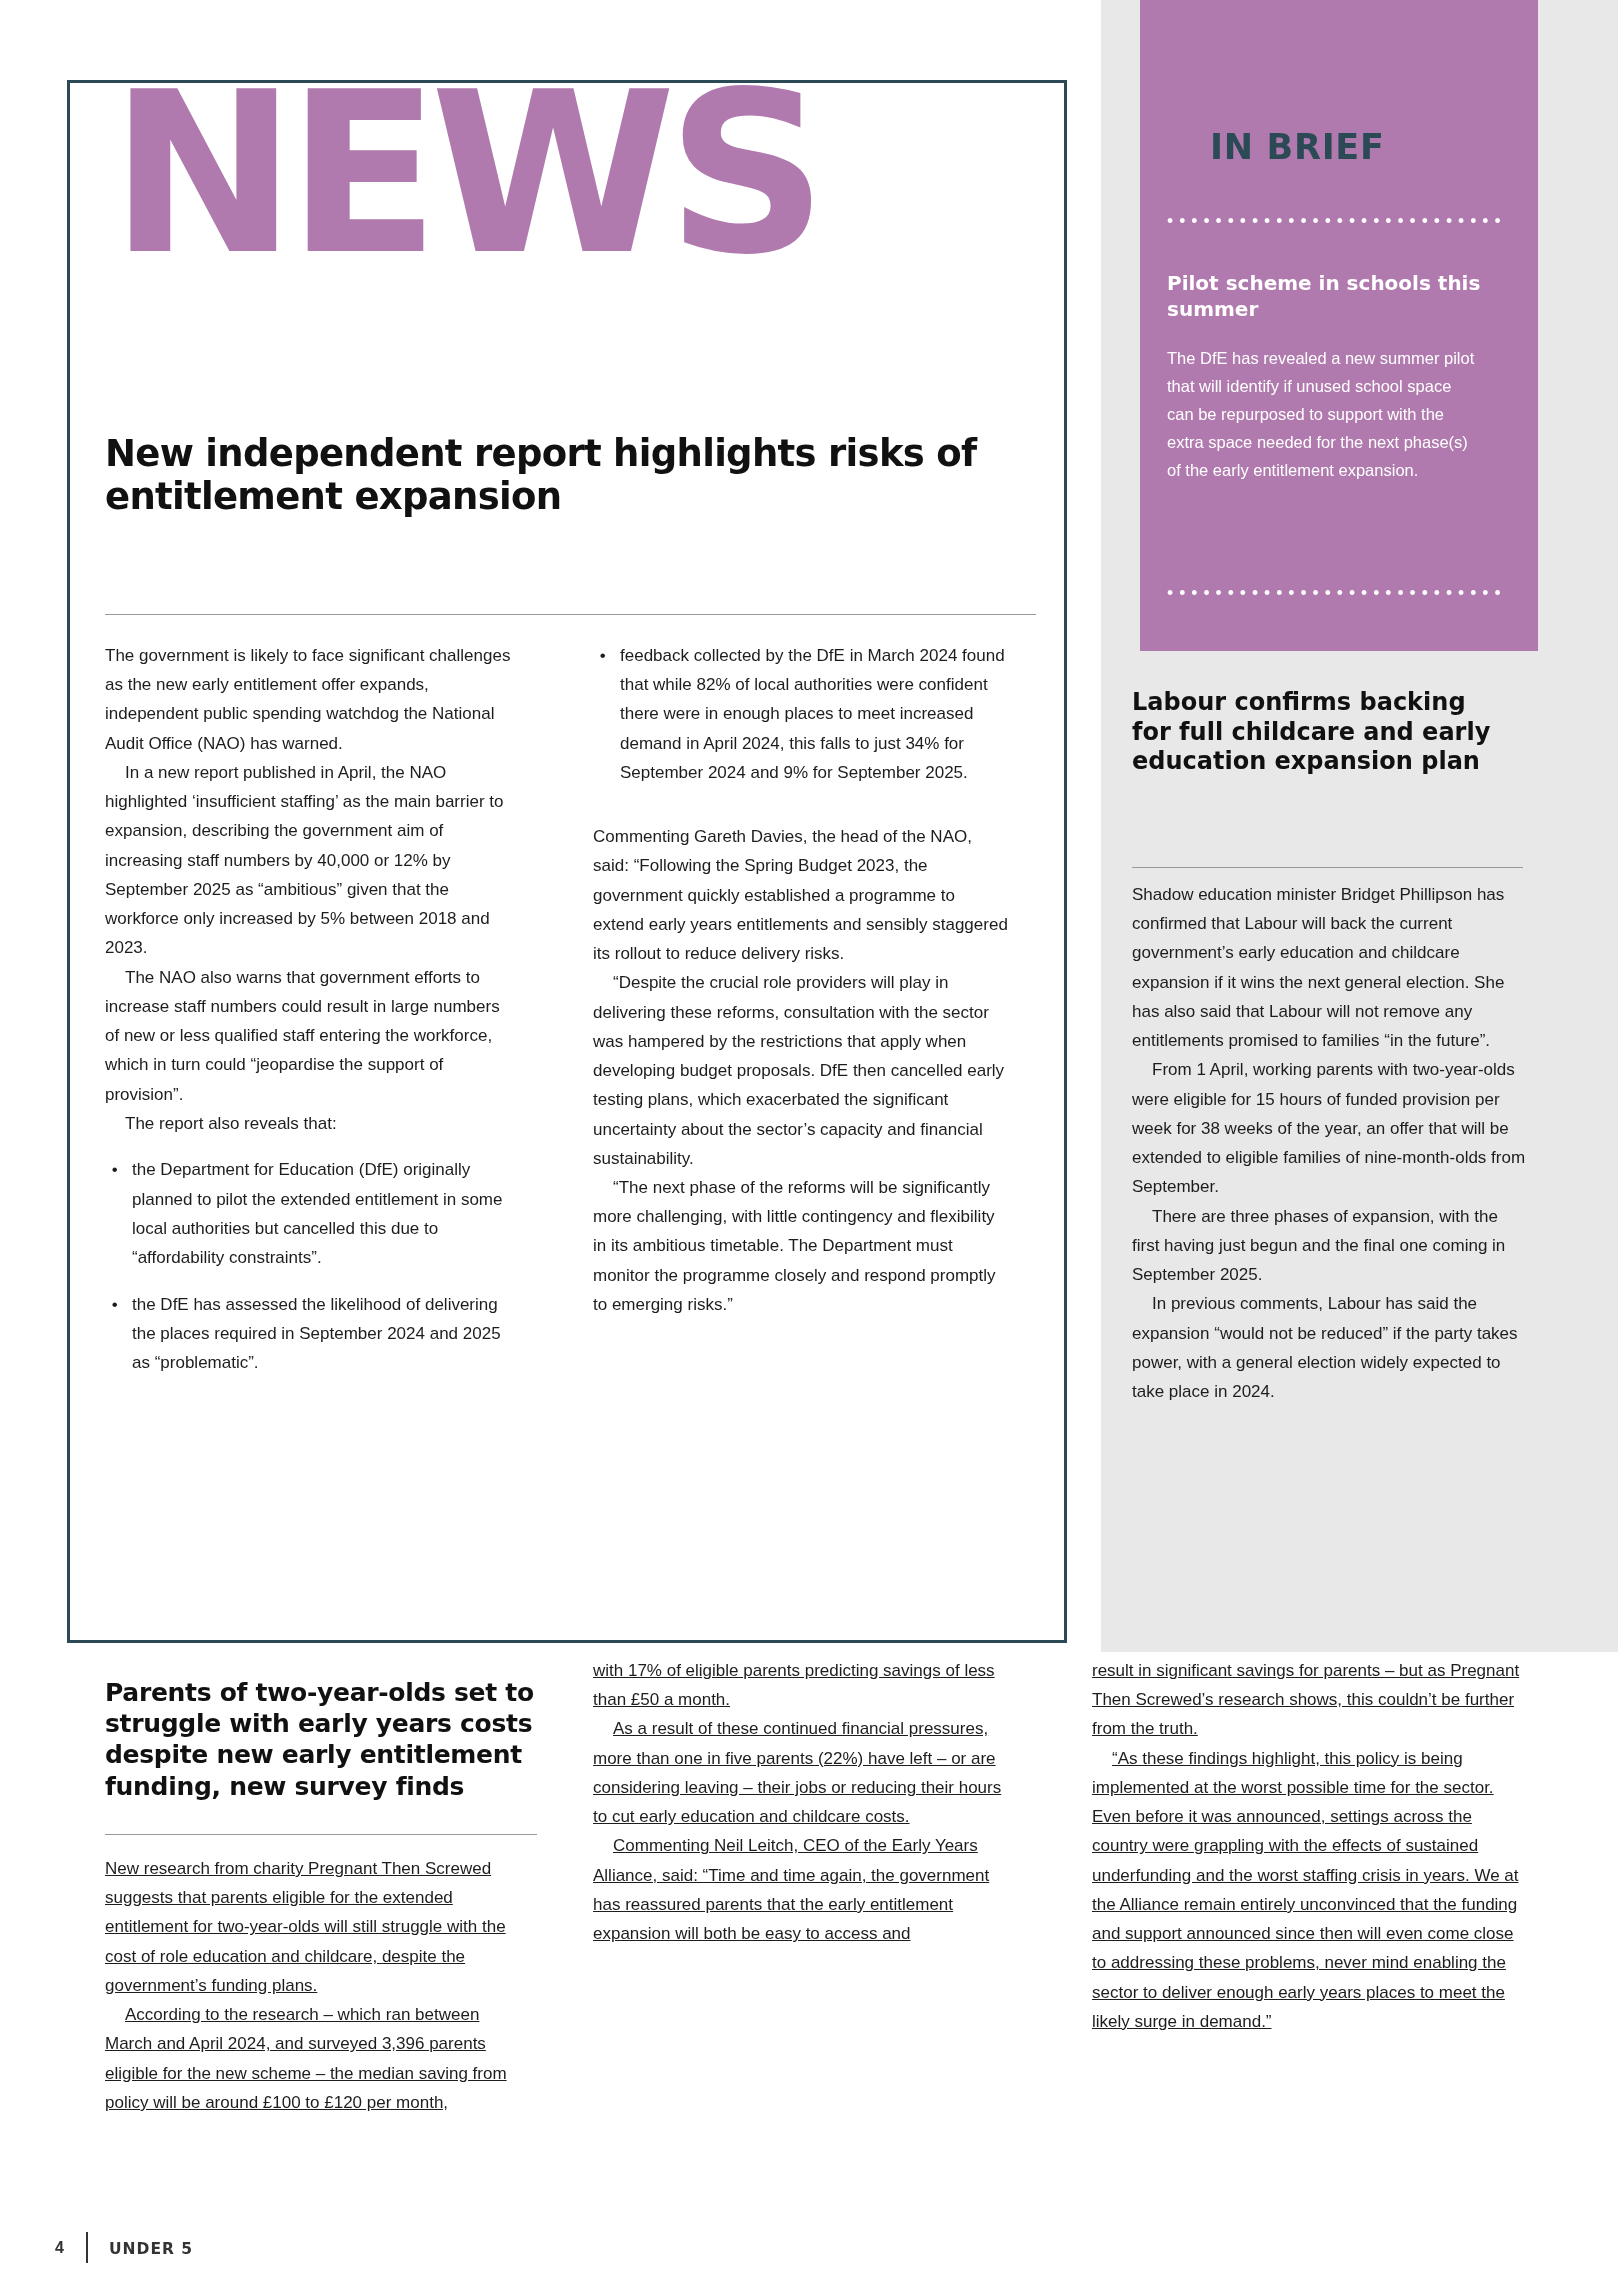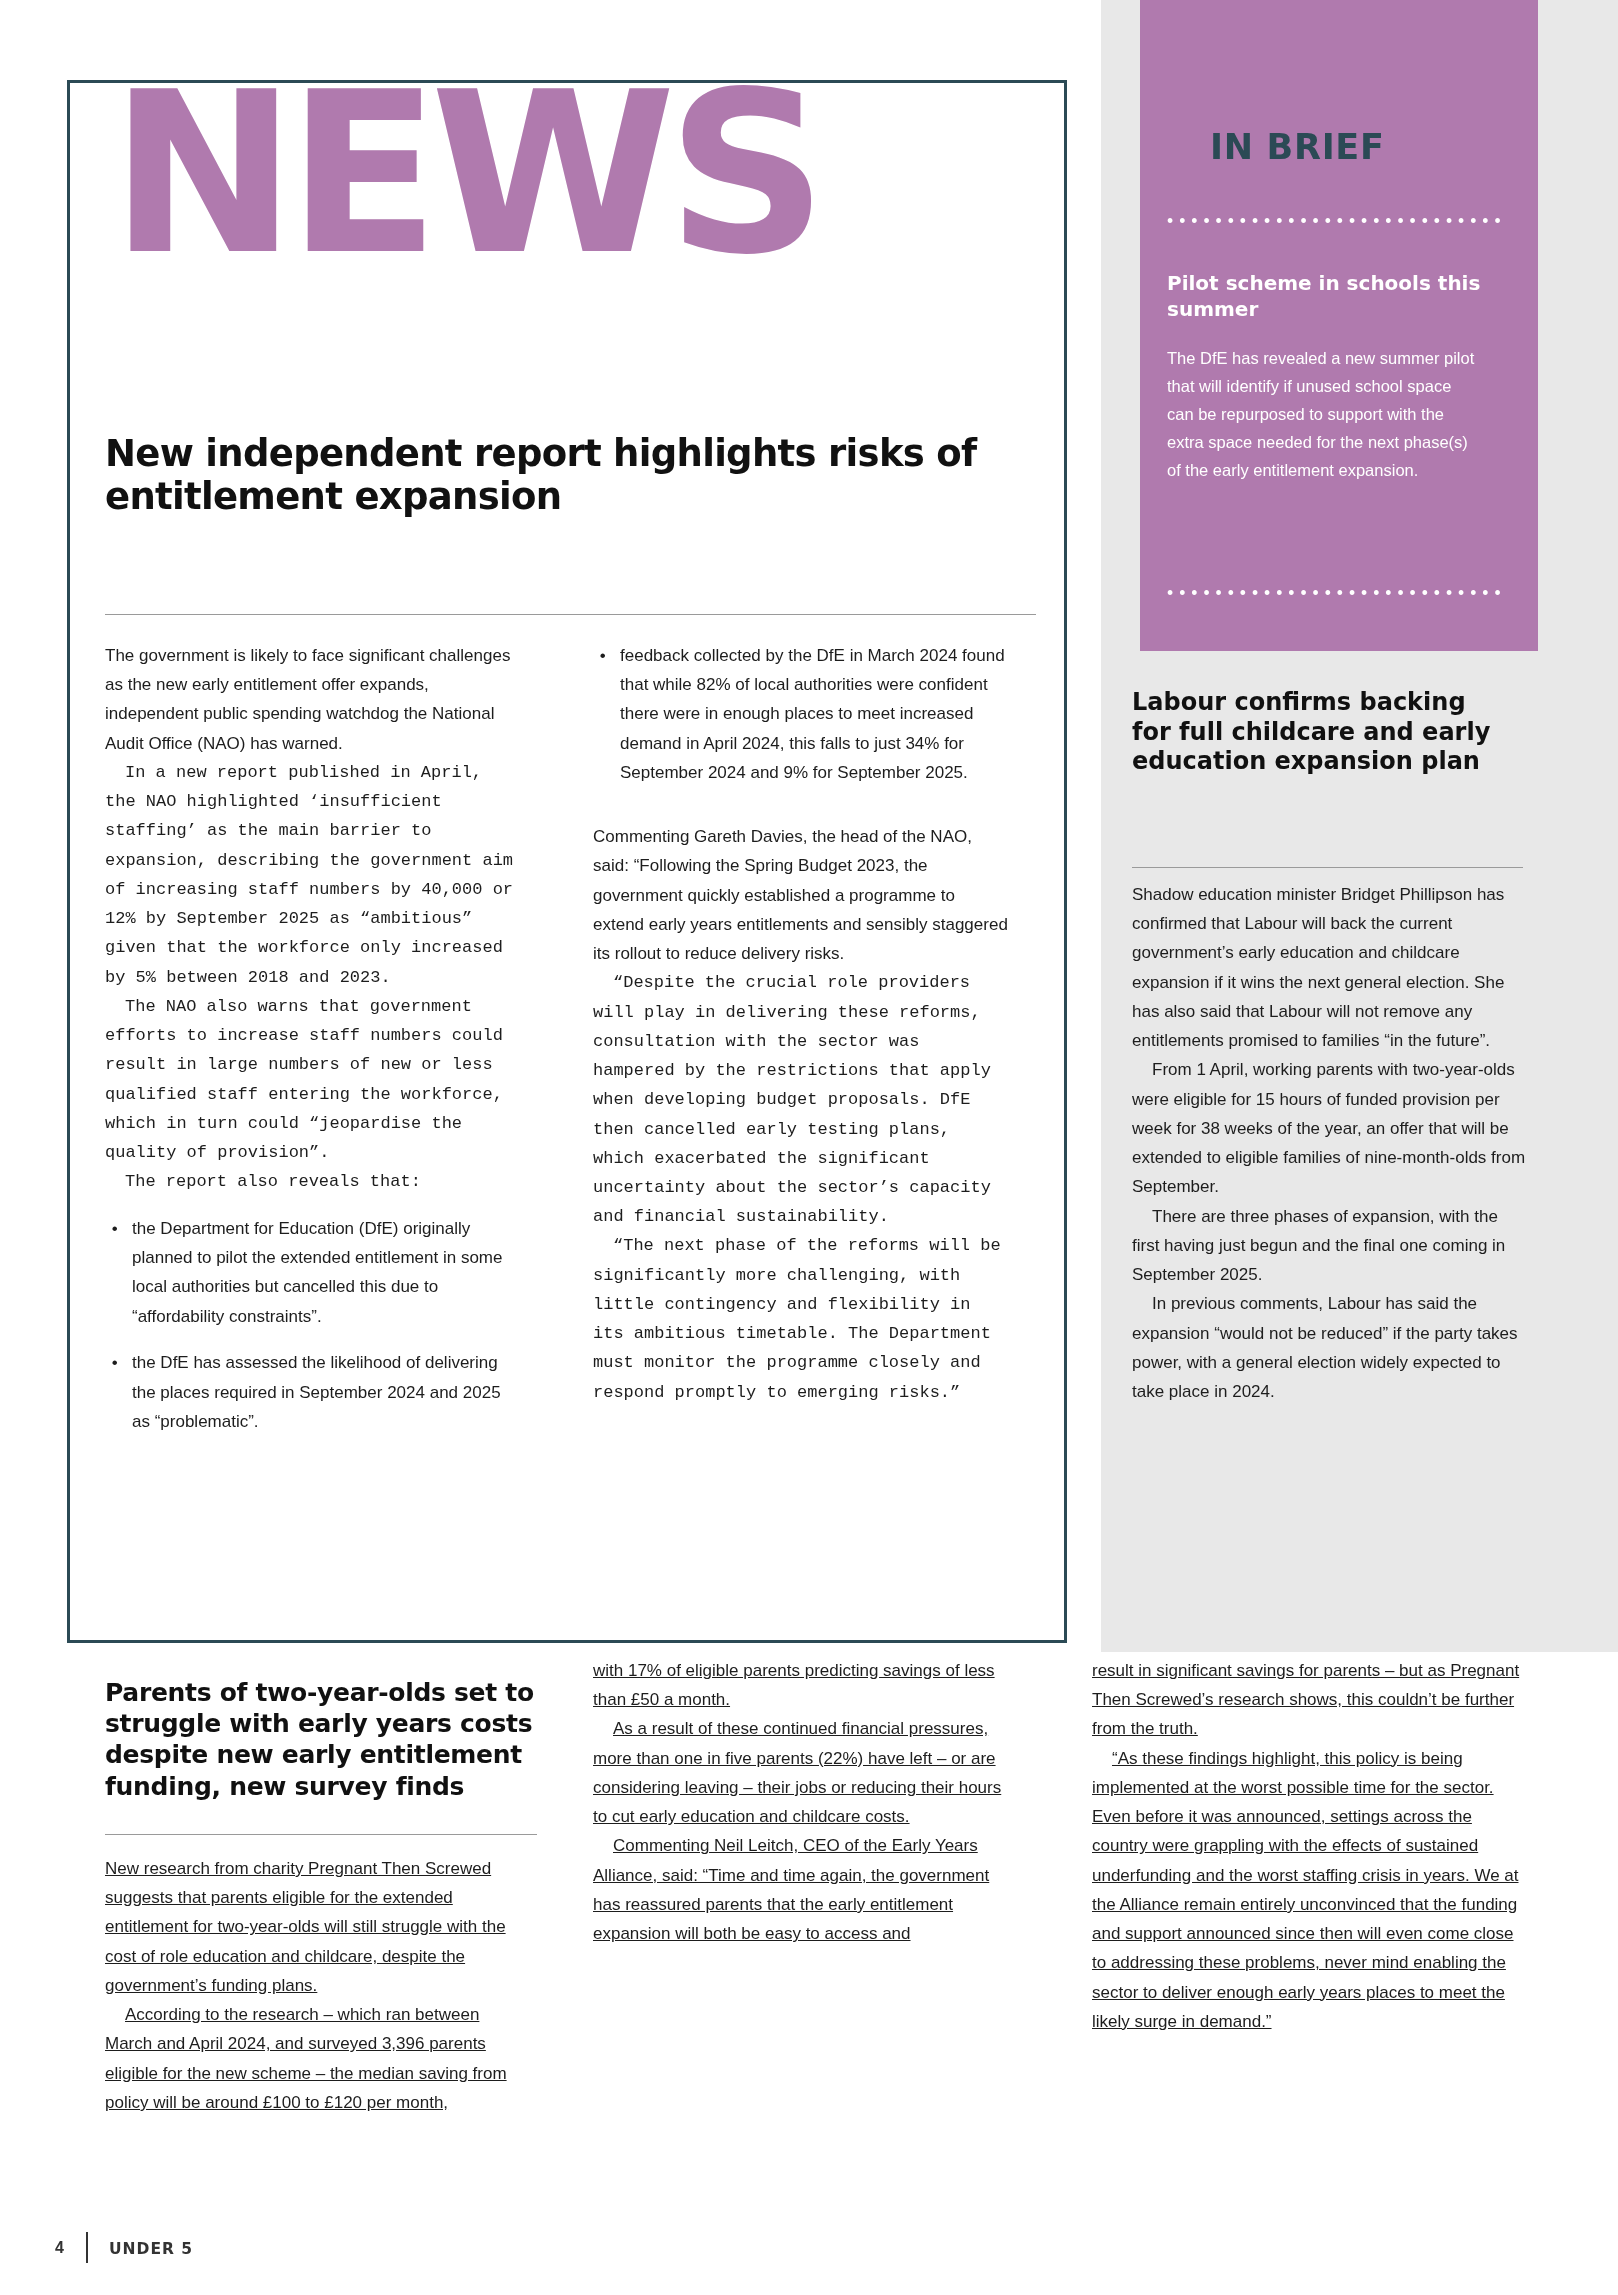--- a/index.html
+++ b/index.html
@@ -87,21 +87,21 @@
 
   
   .col {
     position: absolute;
     font-size: 17px;
     line-height: 1.72;
     color: #1d1d1d;
     z-index: 4;
   }
   .col p { margin: 0; }
-  .col p.indent { text-indent: 20px; font-family: Liberation Mono, monospace; }
+  .col p.indent { text-indent: 20px; }
   .col p + p { margin-top: 0; }
 
   .col-1 { left: 105px; top: 641px; width: 411px; }
   .col-2 { left: 593px; top: 641px; width: 415px; }
 
   ul.bullets { margin: 0; padding: 0; list-style: none; }
   ul.bullets li {
     position: relative;
     padding-left: 27px;
     margin-bottom: 17.5px;
@@ -288,21 +288,21 @@
 </div>
 
 <div class="article-frame"></div>
 
 <h1 class="headline">New independent report highlights risks of entitlement expansion</h1>
 <div class="rule-main"></div>
 
 <div class="col col-1">
   <p>The government is likely to face significant challenges as the new early entitlement offer expands, independent public spending watchdog the National Audit Office (NAO) has warned.</p>
   <p class="indent">In a new report published in April, the NAO highlighted ‘insufficient staffing’ as the main barrier to expansion, describing the government aim of increasing staff numbers by 40,000 or 12% by September 2025 as “ambitious” given that the workforce only increased by 5% between 2018 and 2023.</p>
-  <p class="indent">The NAO also warns that government efforts to increase staff numbers could result in large numbers of new or less qualified staff entering the workforce, which in turn could “jeopardise the quality of provision”.</p>
+  <p class="indent">The NAO also warns that government efforts to increase staff numbers could result in large numbers of new or less qualified staff entering the workforce, which in turn could “jeopardise the support of provision”.</p>
   <p class="indent">The report also reveals that:</p>
   <div class="spacer-sm"></div>
   <ul class="bullets">
     <li>the Department for Education (DfE) originally planned to pilot the extended entitlement in some local authorities but cancelled this due to “affordability constraints”.</li>
     <li>the DfE has assessed the likelihood of delivering the places required in September 2024 and 2025 as “problematic”.</li>
   </ul>
 </div>
 
 <div class="col col-2">
   <ul class="bullets">

